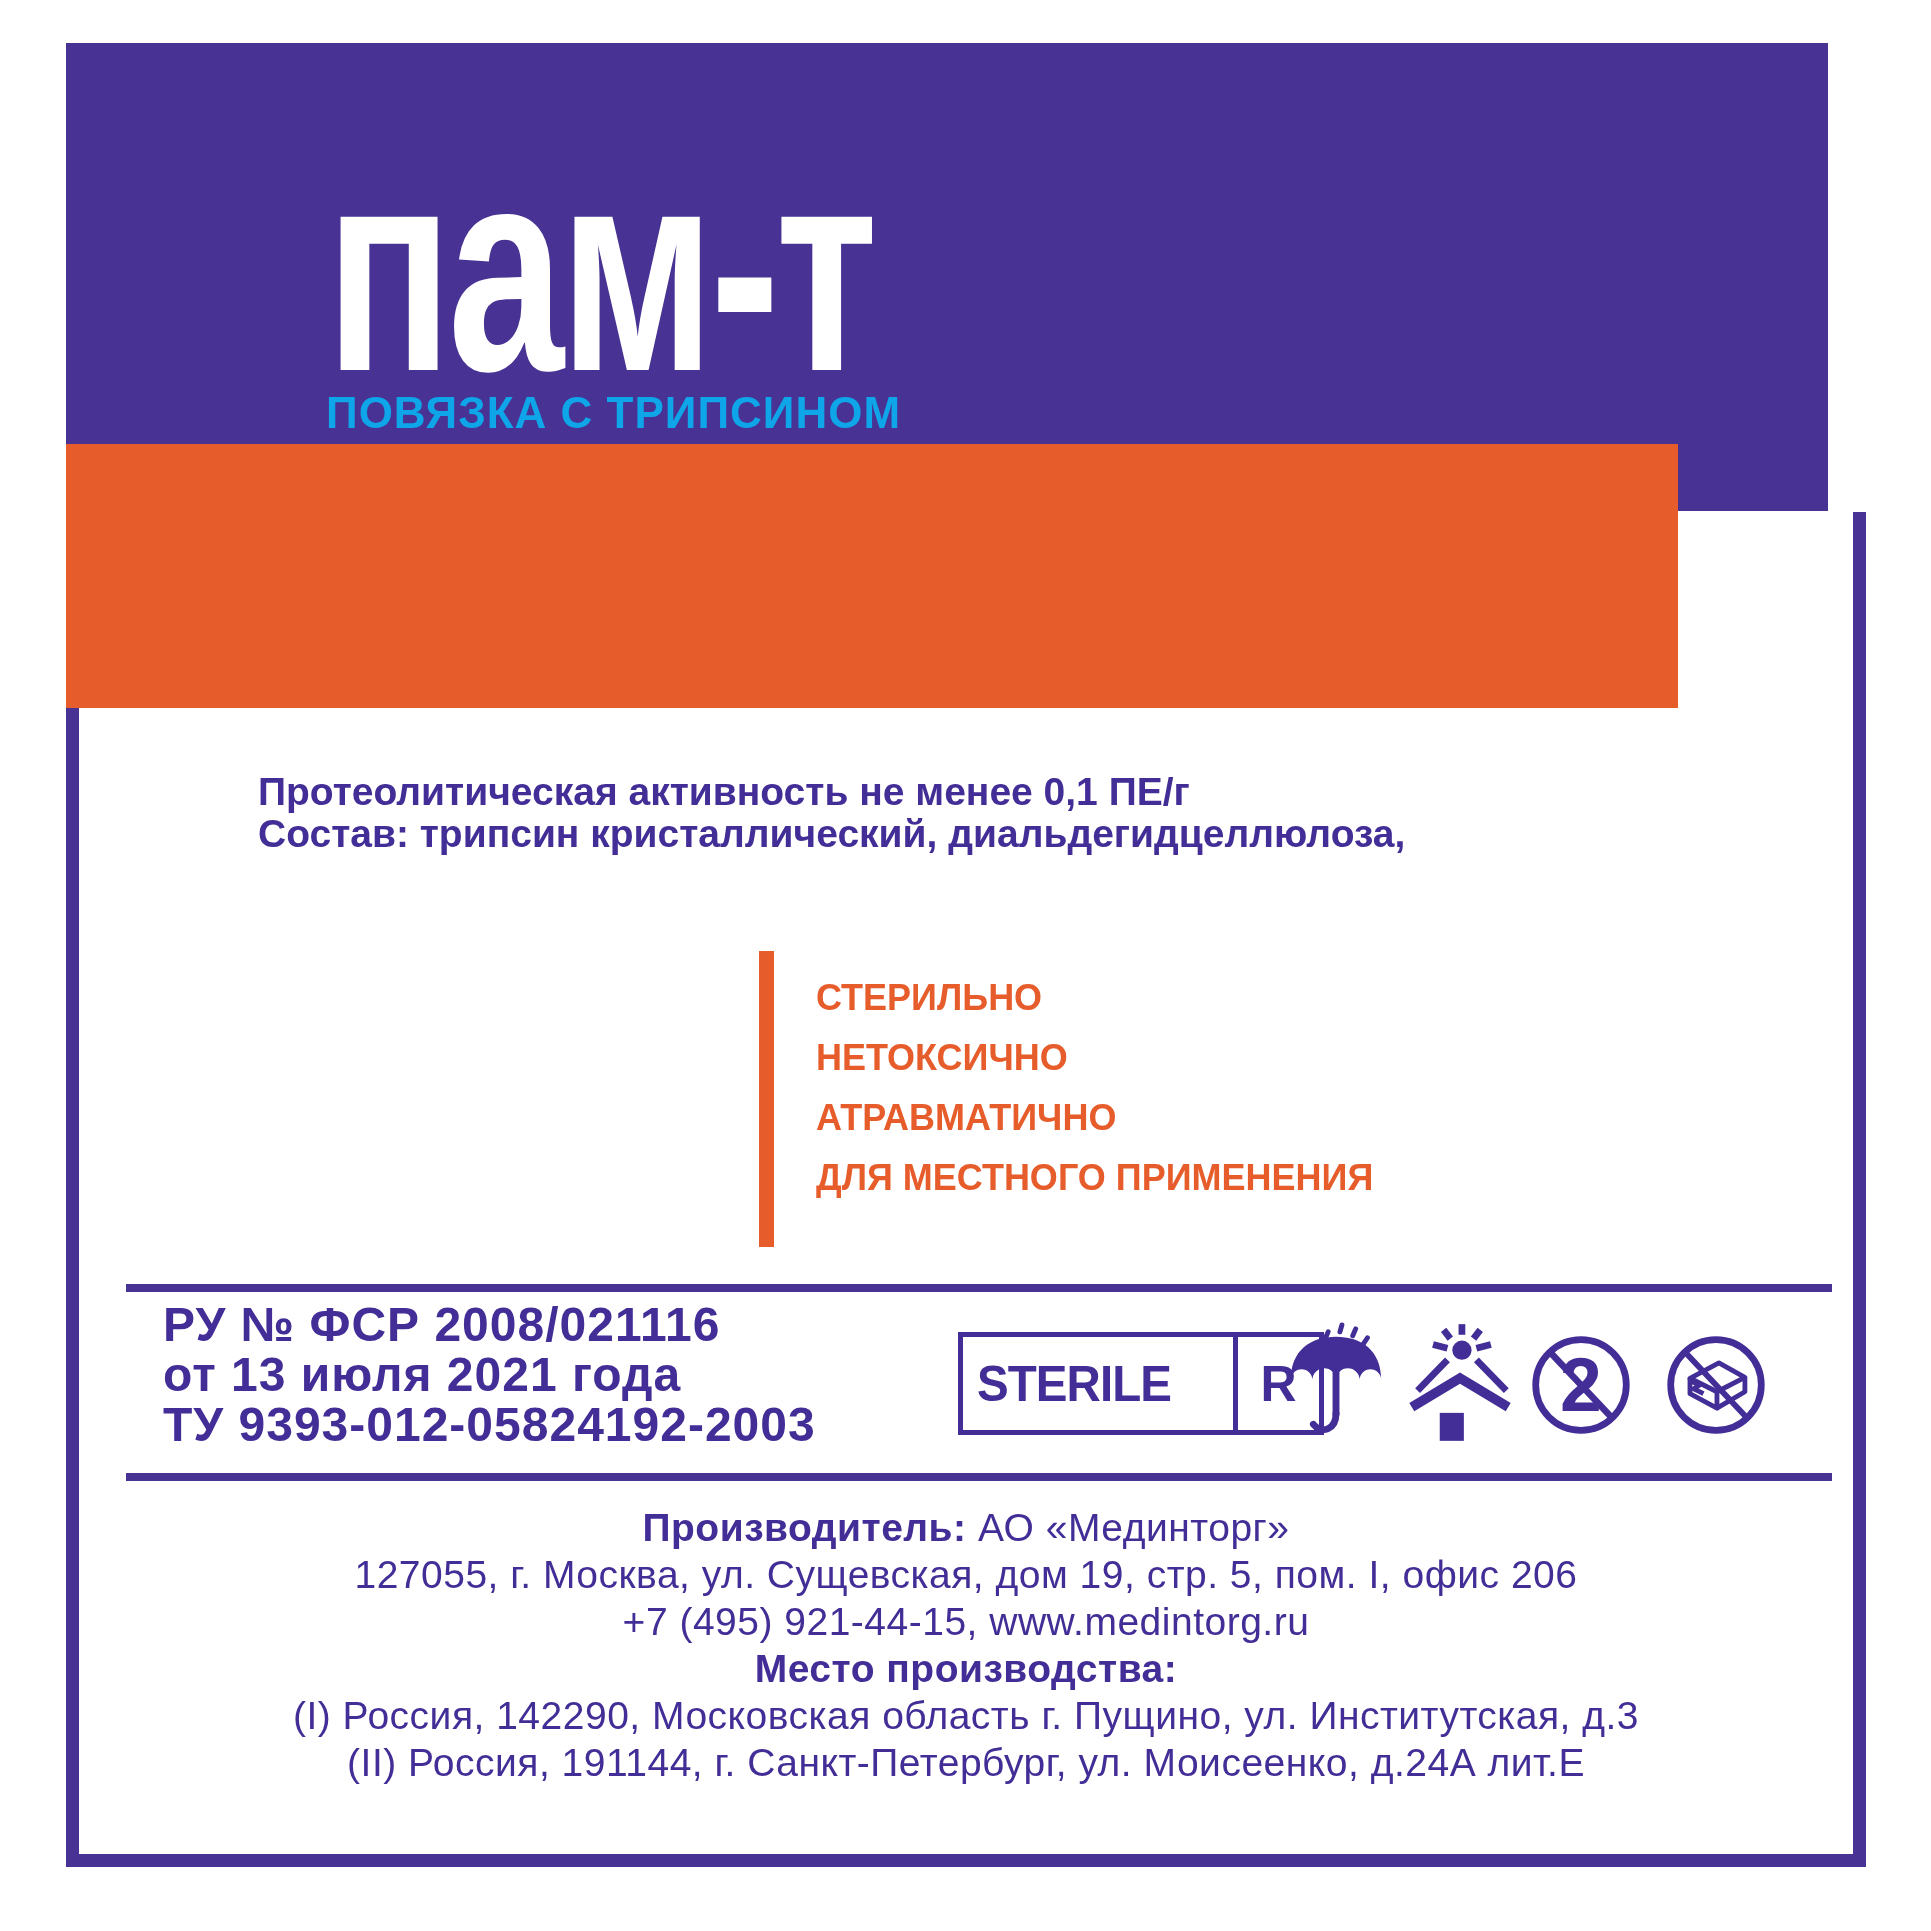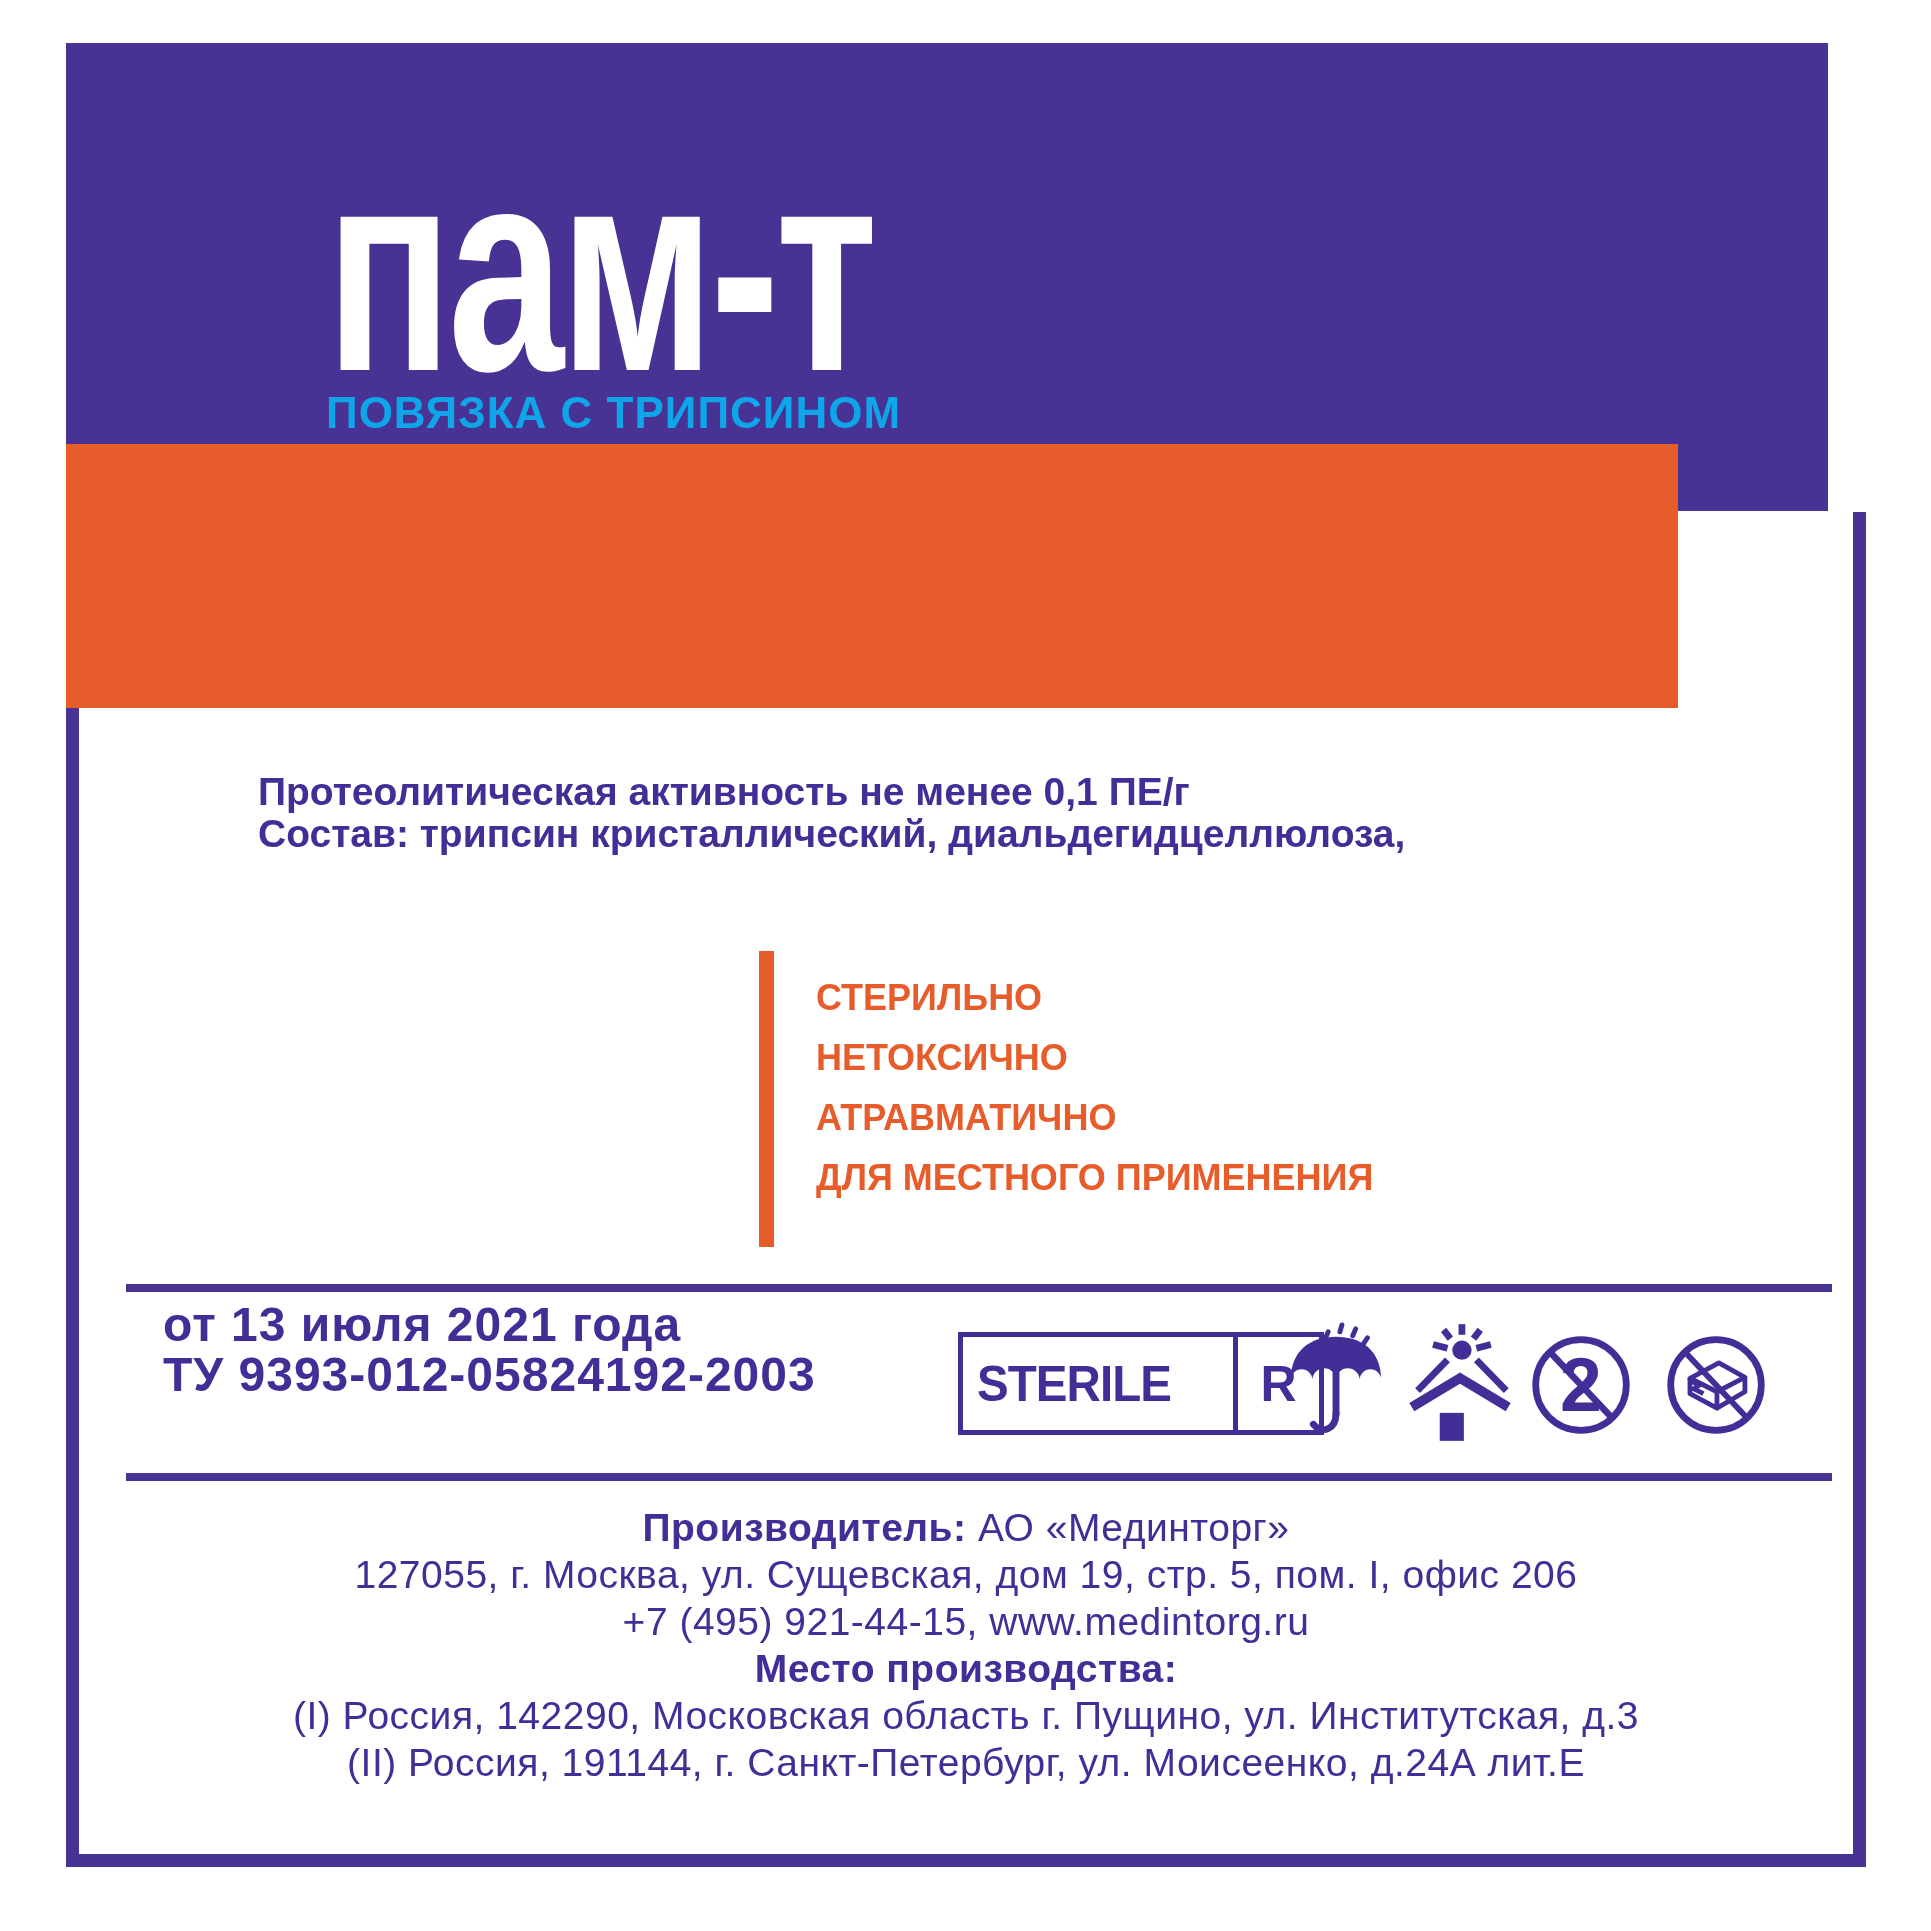--- a/index.html
+++ b/index.html
@@ -86,20 +86,21 @@
   <div class="claims-bar"></div>
   <div class="claims">
     <div>СТЕРИЛЬНО</div>
     <div>НЕТОКСИЧНО</div>
     <div>АТРАВМАТИЧНО</div>
     <div>ДЛЯ МЕСТНОГО ПРИМЕНЕНИЯ</div>
   </div>
 
   <div class="rule rule-top"></div>
   <div class="reg">
+    <div>РУ № ФСР 2008/021116</div>
     <div>от 13 июля 2021 года</div>
     <div>ТУ 9393-012-05824192-2003</div>
   </div>
 
   <div class="sterile-box">
     <div class="sterile-word">STERILE</div>
     <div class="sterile-r">R</div>
   </div>
 
   <svg class="icon icon-umbrella" viewBox="0 0 120 128">

